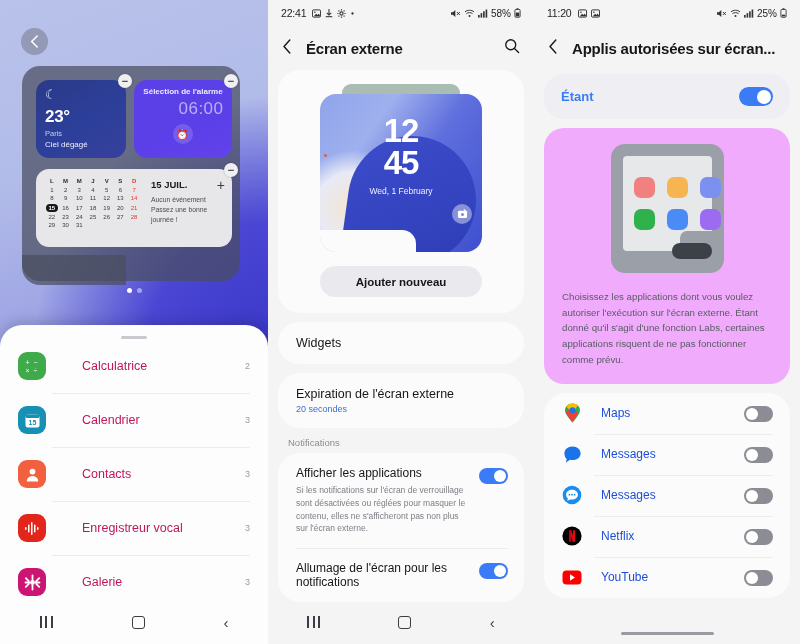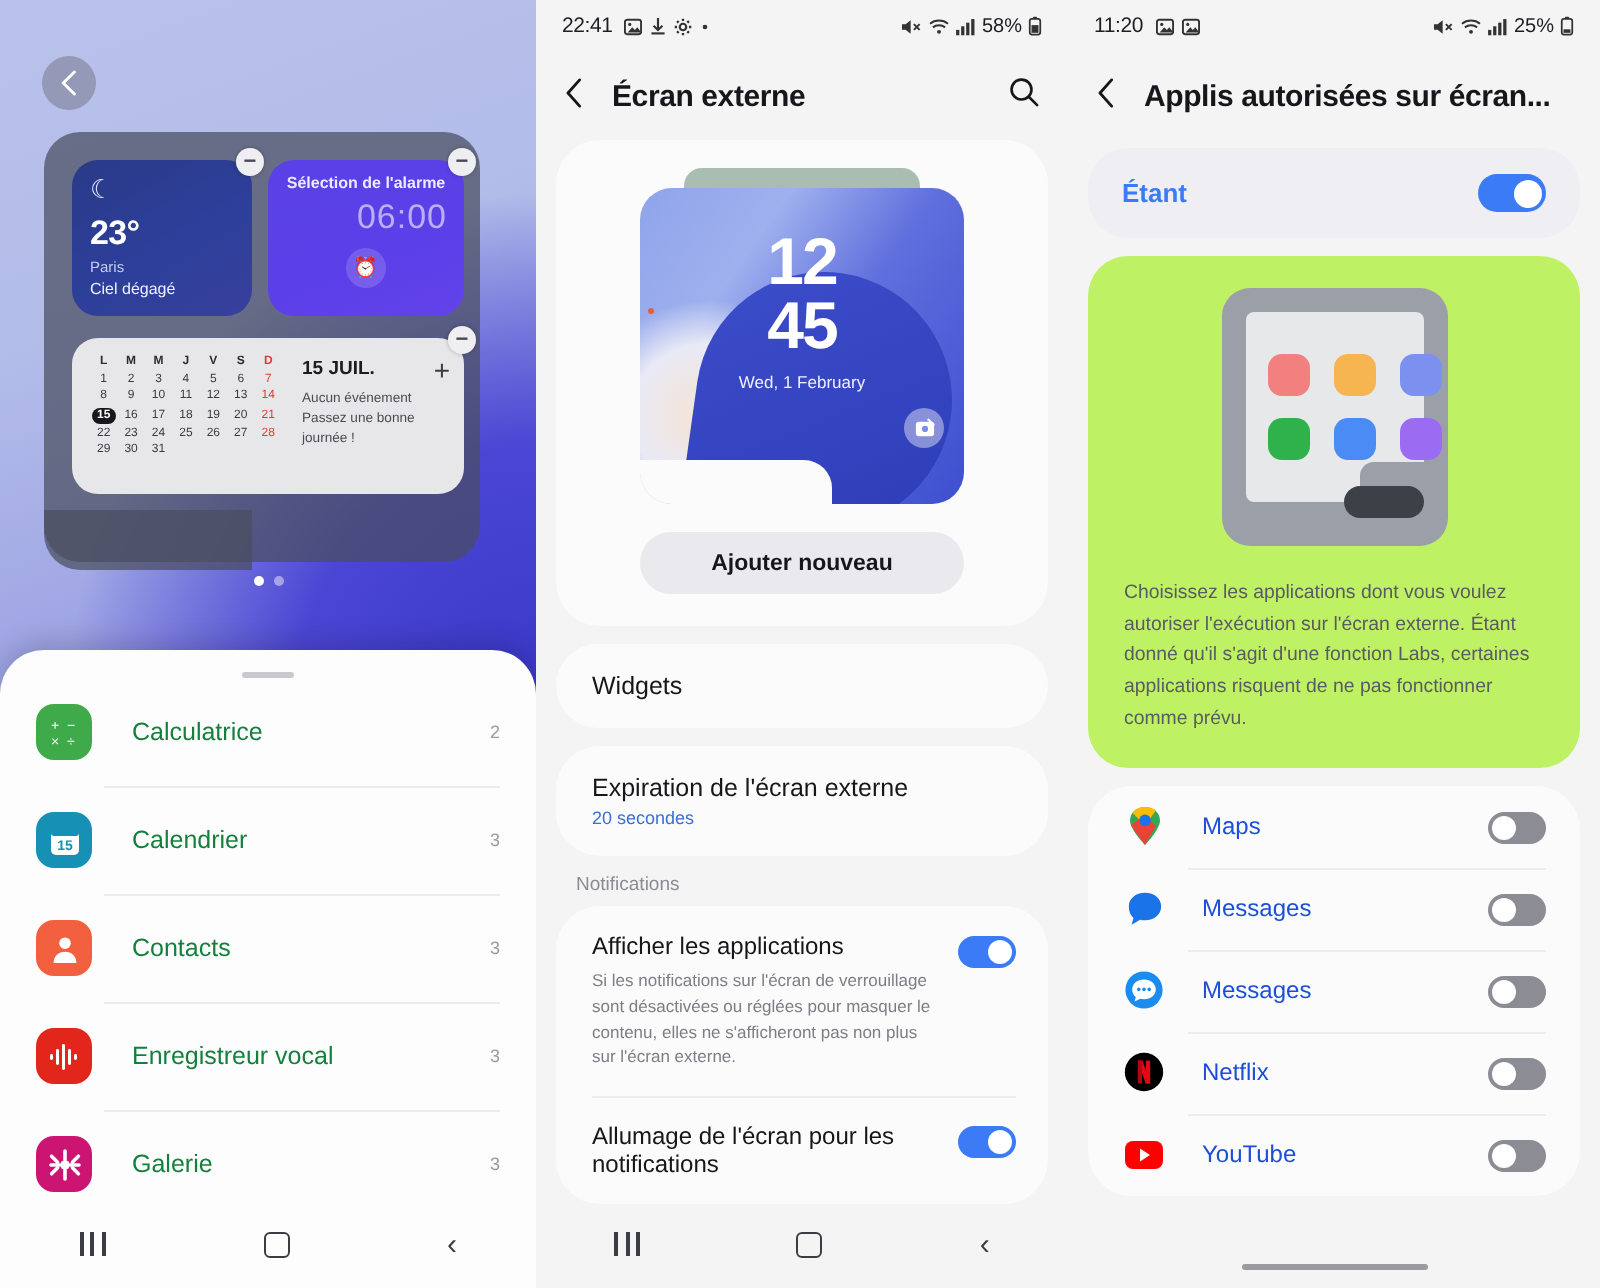--- a/index.html
+++ b/index.html
@@ -100,21 +100,21 @@
     background: #fdfdfd; border-radius: 22px 22px 0 0;
     box-shadow: 0 -3px 14px rgba(0,0,0,.18);
   }
   .grabber { width: 26px; height: 3px; border-radius: 2px; background: #c9c9cf; margin: 11px auto 0; }
   .app-row { display: flex; align-items: center; height: 54px; padding: 0 18px; position: relative; }
   .app-row + .app-row::before {
     content: ""; position: absolute; left: 52px; right: 18px; top: 0; height: 1px; background: #ececf0;
   }
   .app-ico { width: 28px; height: 28px; border-radius: 9px; flex: none; position: relative;
              display: flex; align-items: center; justify-content: center; color: #fff; }
-  .app-label { margin-left: 20px; font-size: 12.5px; color: #15803d; flex: 1; }
+  .app-label { margin-left: 36px; font-size: 12.5px; color: #be185d; flex: 1; }
   .app-count { font-size: 9px; color: #9a9aa2; }
 
   .navbar { position: absolute; left: 0; right: 0; bottom: 0; height: 44px;
             display: flex; align-items: center; justify-content: space-around; }
   .nav-recents { width: 13px; height: 12px; display: flex; justify-content: space-between; }
   .nav-recents i { width: 2px; background: #3c3c44; display: block; }
   .nav-home { width: 13px; height: 13px; border: 1.6px solid #3c3c44; border-radius: 3px; }
   .nav-back { color: #3c3c44; font-size: 15px; line-height: 1; }
 
   
@@ -187,21 +187,21 @@
   .sw.off i { left: 2px; }
 
   
   .enablecard { background: #efeff3; border-radius: 20px; margin: 4px 10px 0;
                 display: flex; align-items: center; padding: 13px 17px; }
   .enable-label { font-size: 13px; color: #3b7cf6; font-weight: bold; flex: 1; }
   .sw-lg { width: 34px; height: 19px; border-radius: 10px; position: relative; flex: none; }
   .sw-lg i { position: absolute; top: 2.5px; width: 14px; height: 14px; border-radius: 50%; background: #fff; }
   .sw-lg.on { background: #3b7cf6; }
   .sw-lg.on i { right: 2.5px; }
-  .illo-card { background: #bef264; border-radius: 20px; margin: 9px 10px 0; padding: 16px 0 0; }
+  .illo-card { background: #f0abfc; border-radius: 20px; margin: 9px 10px 0; padding: 16px 0 0; }
   .tabletdev { width: 113px; height: 129px; margin: 0 auto; background: #9ba0a8; border-radius: 14px; position: relative; }
   .tabletscr { position: absolute; left: 12px; top: 12px; width: 89px; height: 95px; background: #e6e8ea; border-radius: 4px; }
   .tabletscr .cut { position: absolute; right: 0; bottom: 0; width: 32px; height: 20px; background: #9ba0a8; border-radius: 7px 0 0 0; }
   .dots { position: absolute; left: 11px; top: 21px; display: grid; grid-template-columns: repeat(3, 21px); gap: 11px 12px; }
   .dots b { display: block; width: 21px; height: 21px; border-radius: 7px; }
   .homebar { position: absolute; right: 12px; bottom: 14px; width: 40px; height: 16px; background: #3c4148; border-radius: 8px; }
   .illo-desc { font-size: 9.7px; color: #5b5b63; line-height: 1.62; padding: 16px 18px 16px; }
   .approw { display: flex; align-items: center; height: 41px; padding: 0 17px; position: relative; }
   .approw + .approw::before { content: ""; position: absolute; left: 50px; right: 17px; top: 0; height: 1px; background: #ededf1; }
   .approw .ic { width: 22px; height: 22px; flex: none; display: flex; align-items: center; justify-content: center; }

